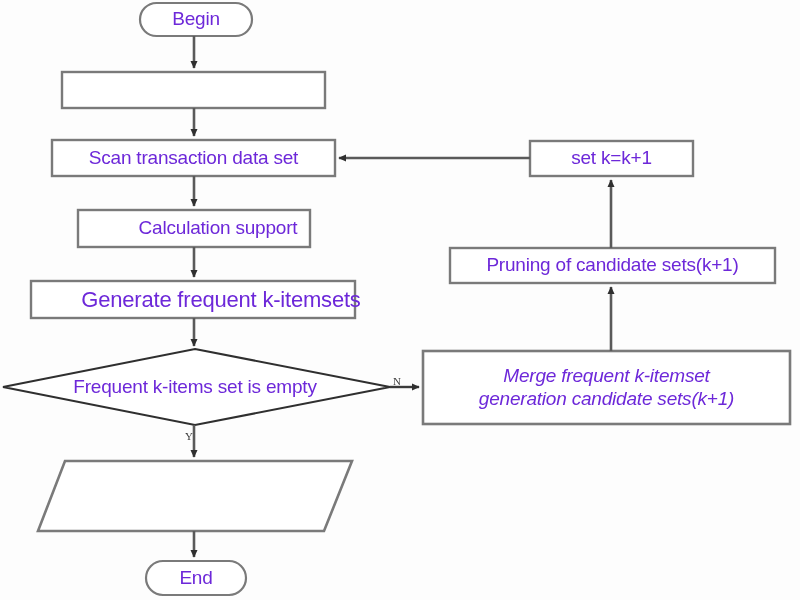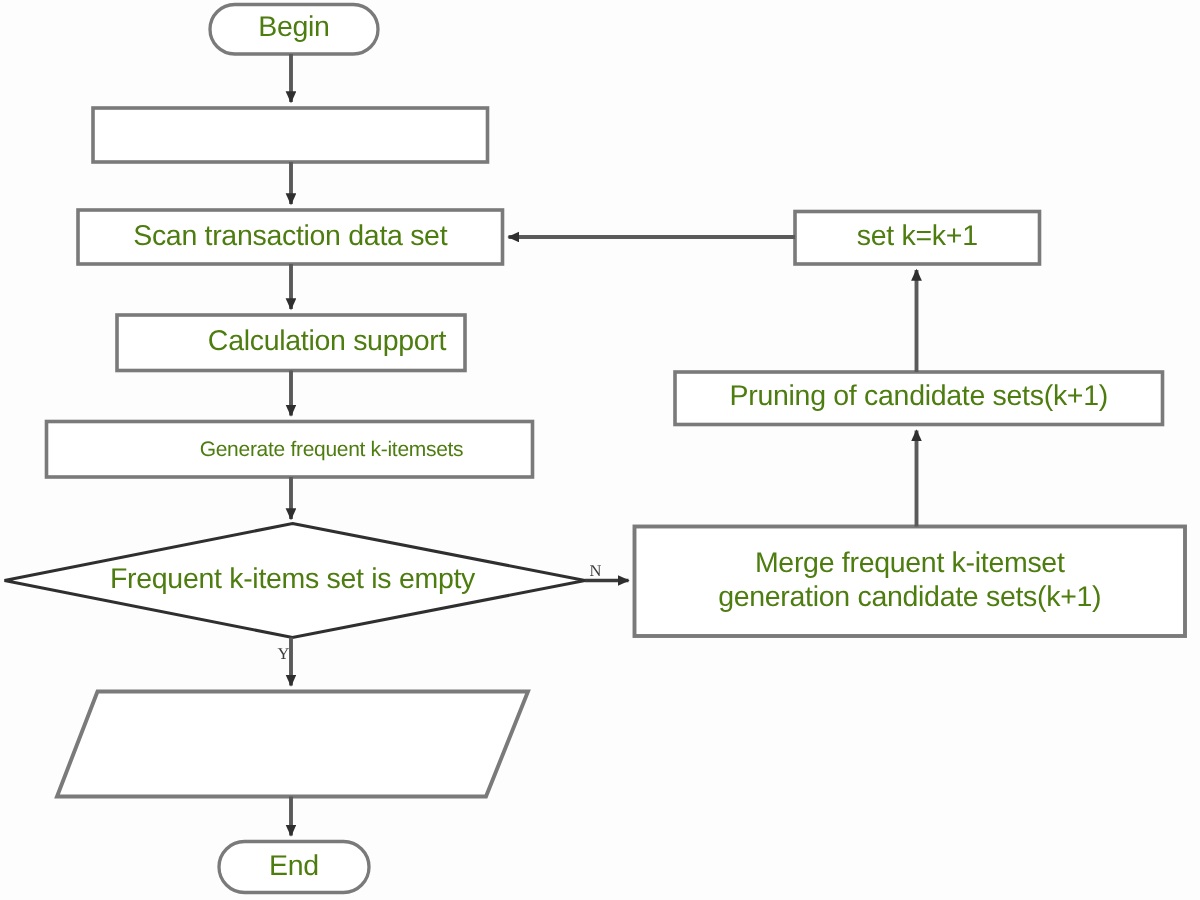--- a/index.html
+++ b/index.html
@@ -22,21 +22,21 @@
     top: 0;
     width: 800px;
     height: 600px;
   }
   .node-label {
     position: absolute;
     display: flex;
     align-items: center;
     justify-content: center;
     text-align: center;
-    color: #4d7c0f;
+    color: #6d28d9;
     font-family: "Liberation Sans", sans-serif;
     font-size: 19px;
     line-height: 1.18;
     letter-spacing: -0.2px;
     white-space: pre-line;
     pointer-events: none;
   }
   .edge-label {
     position: absolute;
     color: #3b3b3b;
@@ -102,28 +102,28 @@
     <line x1="530" y1="158" x2="339" y2="158" stroke="#5a5a5a" stroke-width="2.6" marker-end="url(#arrowhead)"></line>
   </svg>
 
   <div class="node-label" style="left:140px; top:3px; width:112px; height:33px; font-size:19px;">Begin</div>
 
 
   <div class="node-label" style="left:52px; top:140px; width:283px; height:36px; font-size:19px;border-radius:14px;">Scan transaction data set</div>
 
   <div class="node-label" style="left:78px; top:210px; width:280px; height:37px; font-size:19px;">Calculation support</div>
 
-  <div class="node-label" style="left:31px; top:281px; width:380px; height:37px; font-size:14px;">Generate frequent k-itemsets</div>
+  <div class="node-label" style="left:31px; top:281px; width:380px; height:37px; font-size:22px;">Generate frequent k-itemsets</div>
 
   <div class="node-label" style="left:20px; top:370px; width:350px; height:34px; font-size:19px;">Frequent k-items set is empty</div>
 
 
   <div class="node-label" style="left:146px; top:561px; width:100px; height:34px; font-size:19px;">End</div>
 
-  <div class="node-label" style="left:423px; top:351px; width:367px; height:73px; font-size:19px;">Merge frequent k-itemset
+  <div class="node-label" style="left:423px; top:351px; width:367px; height:73px; font-size:19px;font-style:italic;">Merge frequent k-itemset
 generation candidate sets(k+1)</div>
 
   <div class="node-label" style="left:450px; top:248px; width:325px; height:35px; font-size:19px;">Pruning of candidate sets(k+1)</div>
 
   <div class="node-label" style="left:530px; top:141px; width:163px; height:35px; font-size:19px;">set k=k+1</div>
 
   <div class="edge-label" style="left:185px; top:430px;">Y</div>
 
   <div class="edge-label" style="left:393px; top:375px;">N</div>
 

